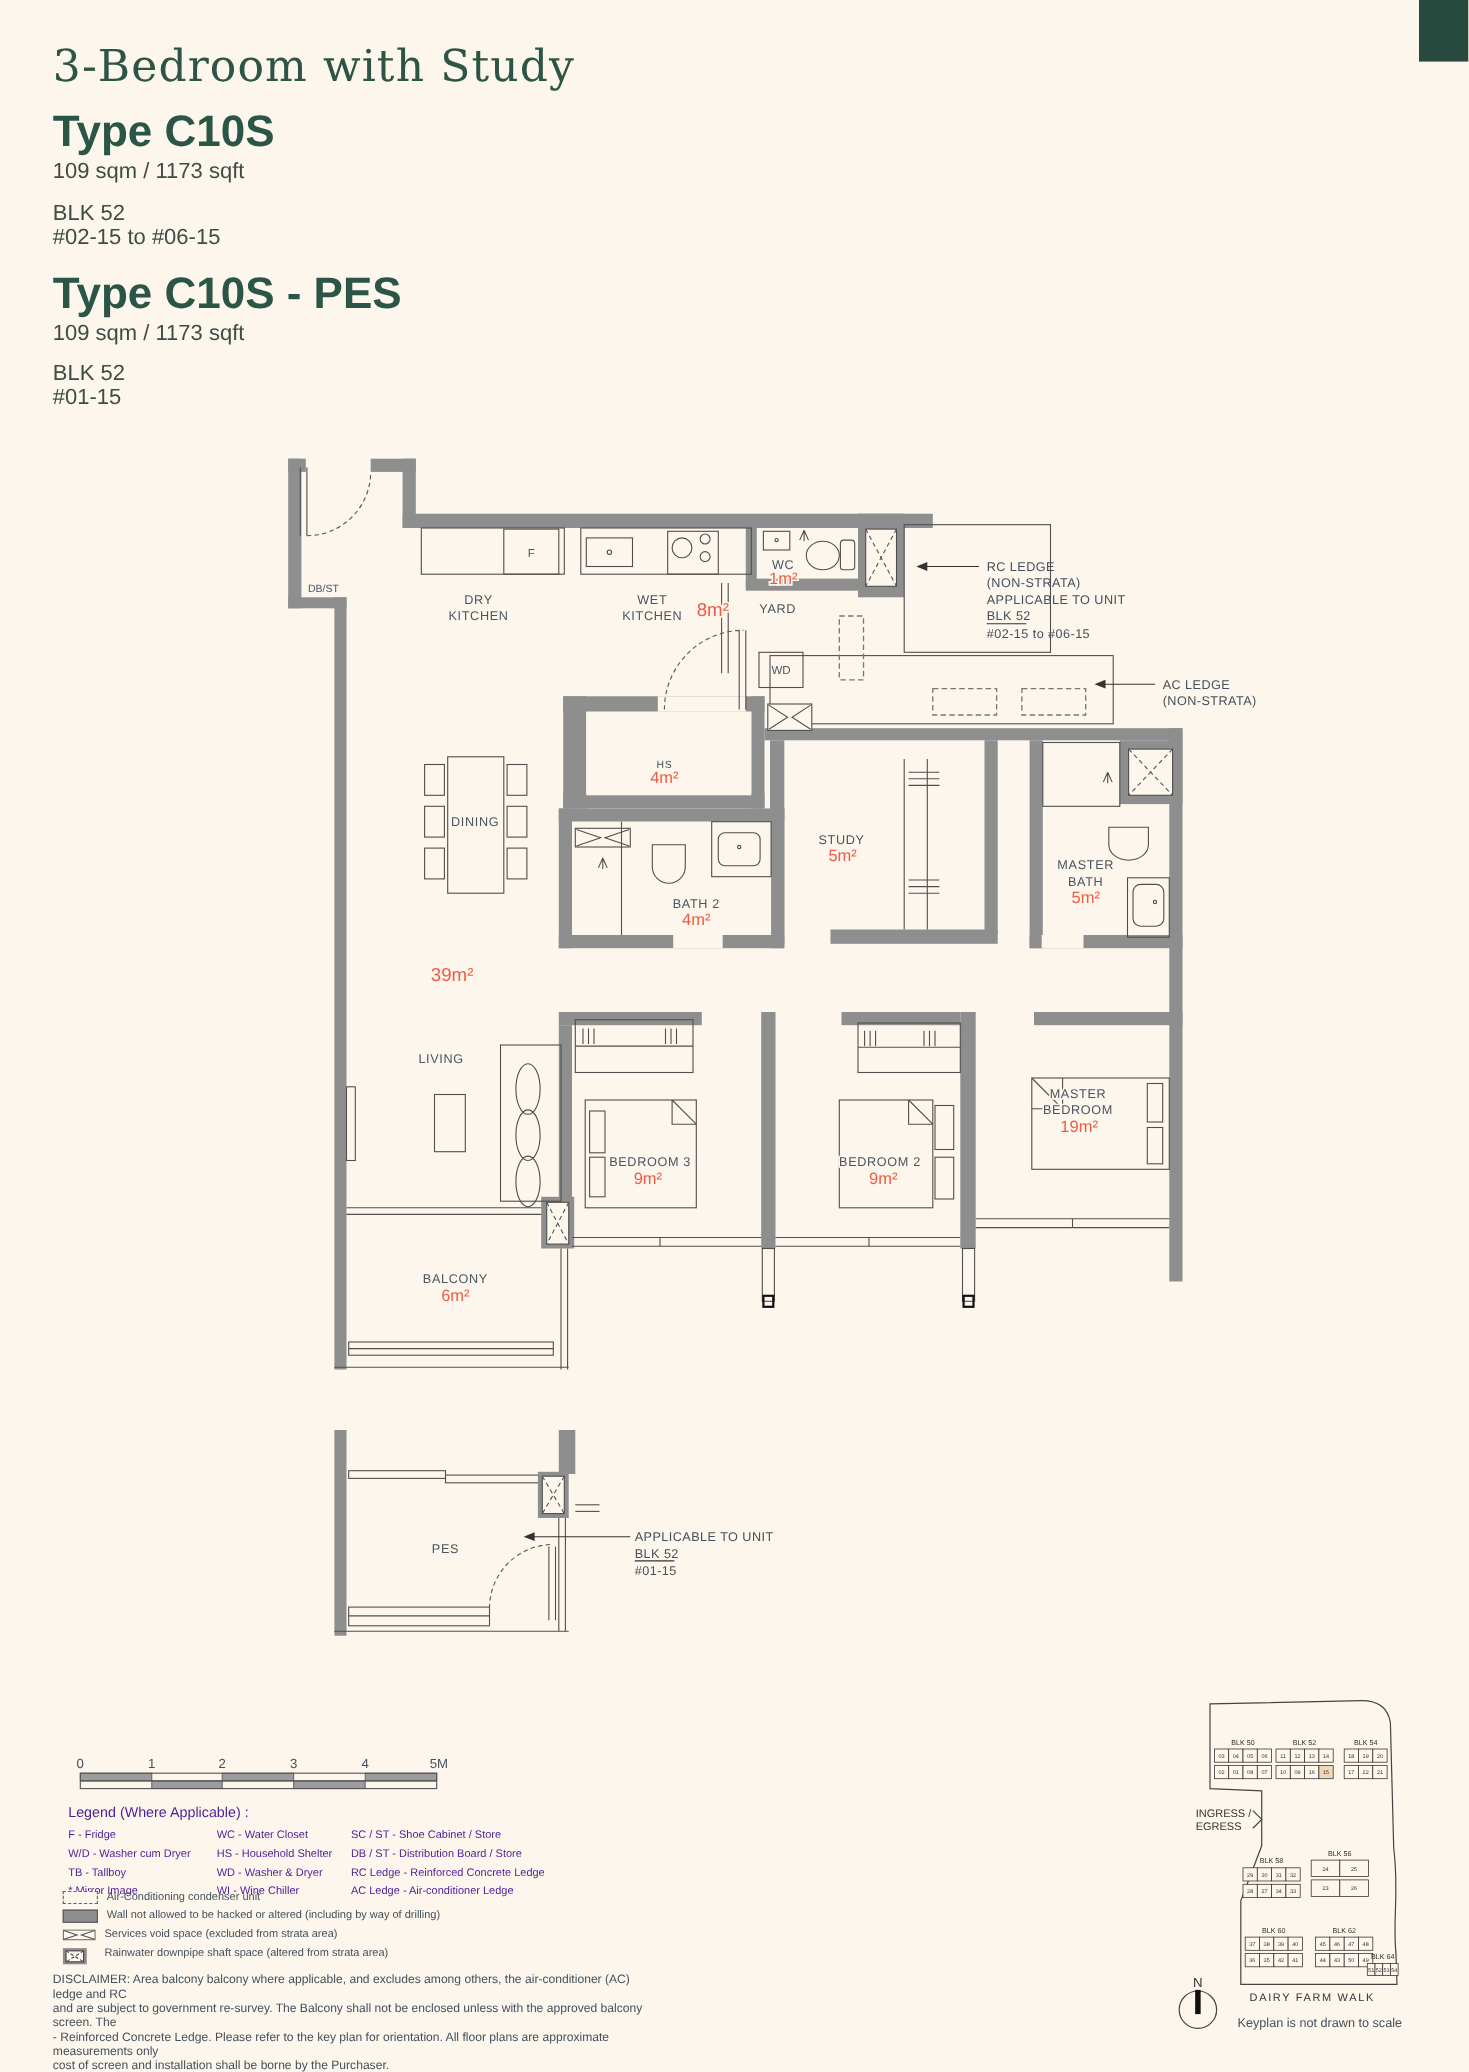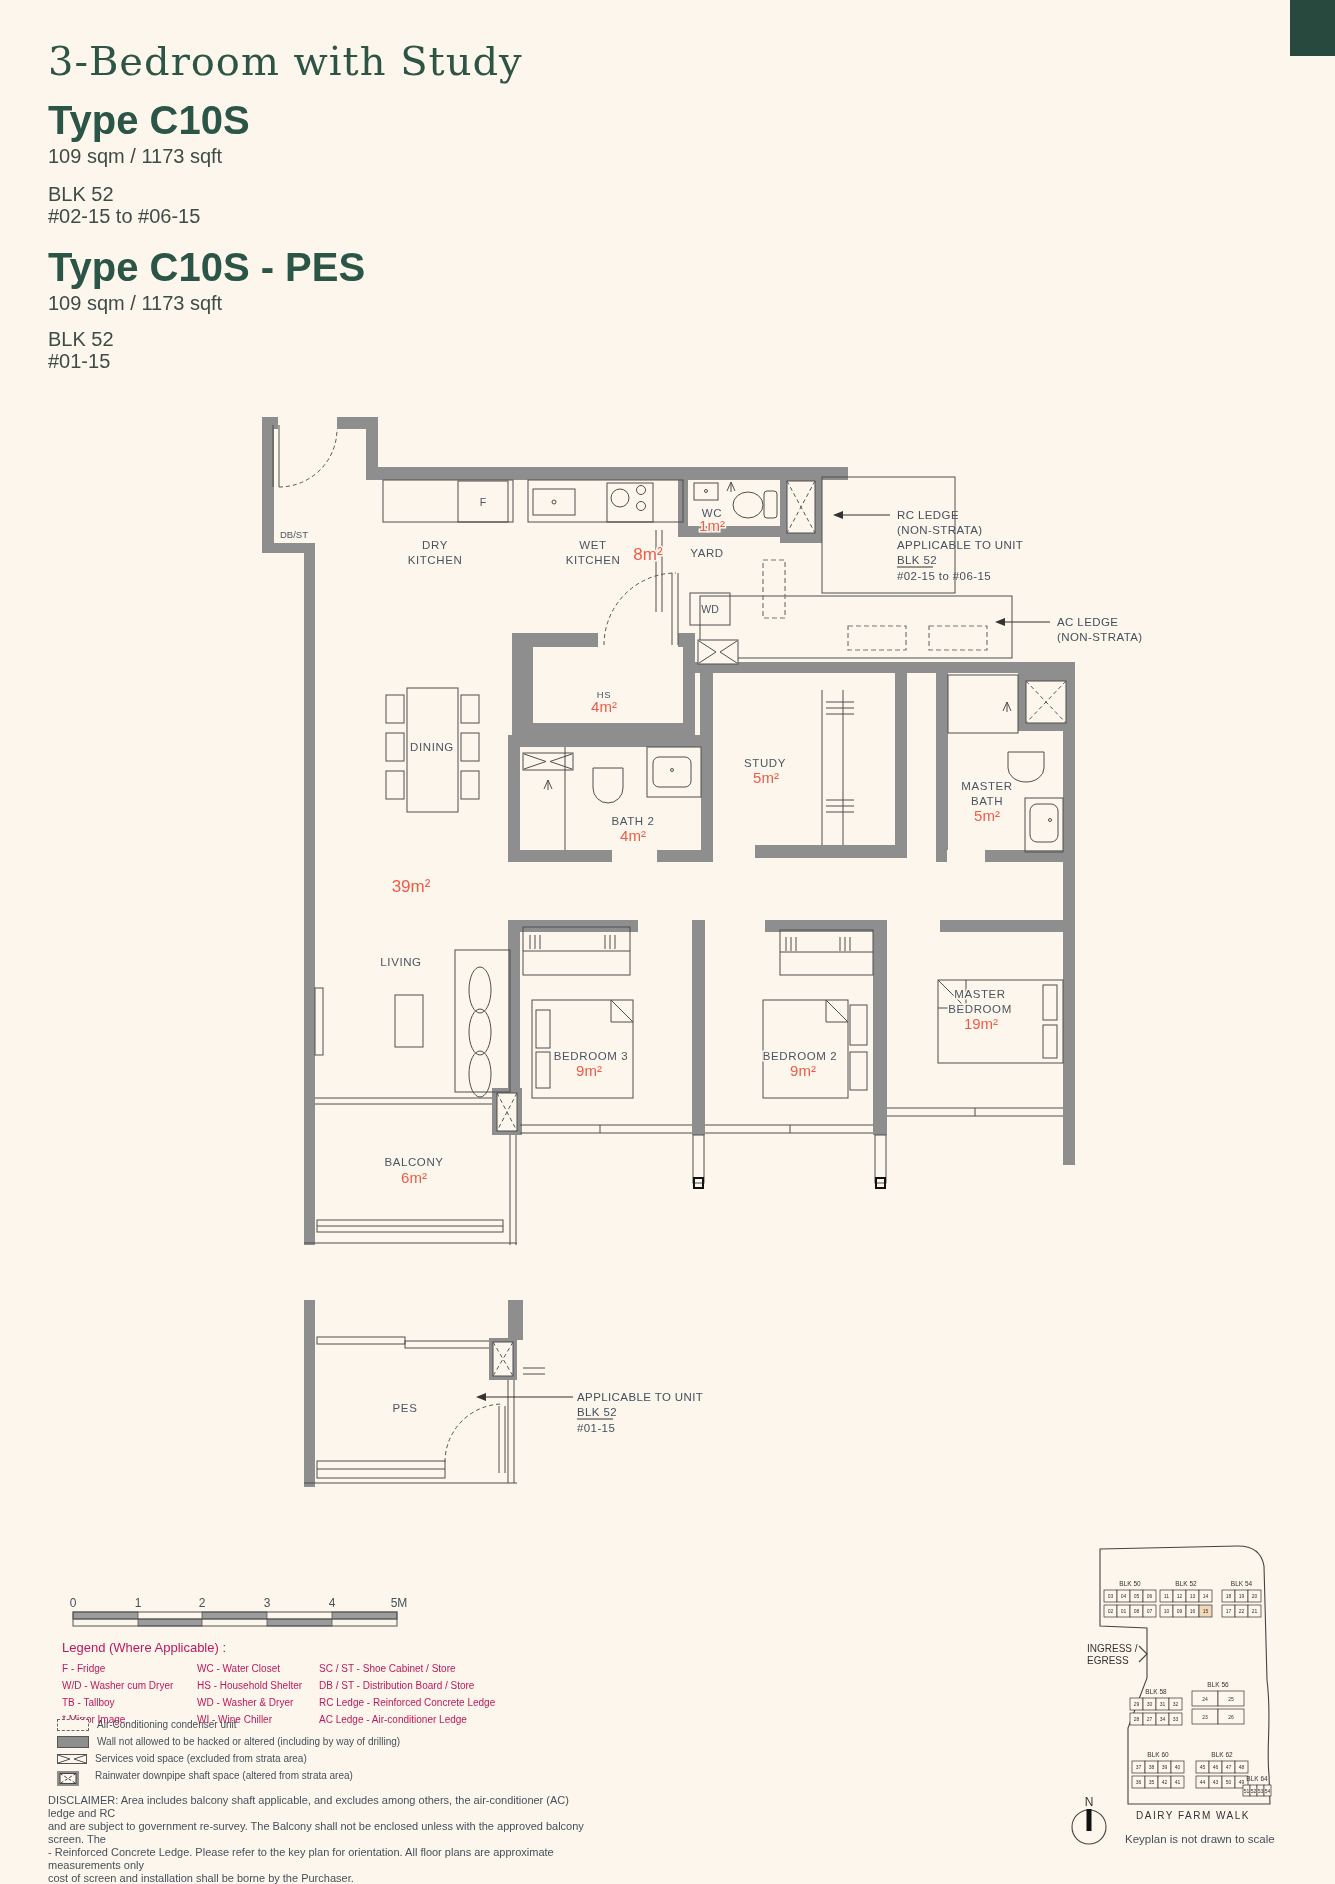--- a/index.html
+++ b/index.html
@@ -31,21 +31,21 @@
   .kp-line{stroke:#444;stroke-width:1.1;fill:none;}
   .kp-blk{font-family:"Liberation Sans",sans-serif;font-size:6.5px;fill:#333;text-anchor:middle;}
   .kp-unit{fill:#fdf6ec;stroke:#333;stroke-width:.7;}
   .kp-hl{fill:#f2d8b8;}
   .kp-unit-t{font-family:"Liberation Sans",sans-serif;font-size:5px;fill:#333;text-anchor:middle;}
   .kp-note{font-family:"Liberation Sans",sans-serif;font-size:11.5px;fill:#44505c;}
   .kp-street{font-family:"Liberation Sans",sans-serif;font-size:10px;letter-spacing:1.5px;fill:#333;text-anchor:middle;}
   .ingress{font-family:"Liberation Sans",sans-serif;font-size:10px;fill:#333;}
   .north-n{font-family:"Liberation Sans",sans-serif;font-size:12px;fill:#333;text-anchor:middle;}
   
-  .legend{position:absolute;left:62px;top:1640px;color:#be185d;}
+  .legend{position:absolute;left:62px;top:1640px;color:#4c1d95;}
   .legend-head{font-size:13px;margin-bottom:8px;}
   .legend-grid{display:grid;grid-template-columns:135px 122px 210px;grid-auto-rows:17px;font-size:10px;}
   .legend-syms{position:absolute;left:57px;top:1716px;color:#44505c;font-size:10px;}
   .sym-row{display:flex;align-items:center;height:17px;}
   .sym-box{width:30px;height:10px;margin-right:8px;flex:0 0 auto;}
   .sym-ac{border:1px dashed #666;background:#fdf6ec;}
   .sym-wall{background:#8e8e8e;border:1px solid #555;}
   .disclaimer{position:absolute;left:48px;top:1794px;width:540px;font-size:11px;line-height:13px;color:#44505c;}
 </style>
 </head>
@@ -538,19 +538,19 @@
             <rect x="0" y="0" width="22" height="15" fill="#8e8e8e"></rect>
             <rect x="3" y="2.5" width="16" height="10" fill="#fdf6ec" stroke="#444"></rect>
             <path d="M3,2.5 L19,12.5 M19,2.5 L3,12.5" stroke="#444" fill="none" stroke-dasharray="3 2"></path>
           </svg>
       </span>
       <span>Rainwater downpipe shaft space (altered from strata area)</span>
     </div>
   </div>
 
   <div class="disclaimer">
-    <div>DISCLAIMER: Area includes balcony shaft applicable, and excludes among others, the air-conditioner (AC) ledge and RC</div>
+    <div>DISCLAIMER: Area balcony balcony where applicable, and excludes among others, the air-conditioner (AC) ledge and RC</div>
     <div>and are subject to government re-survey. The Balcony shall not be enclosed unless with the approved balcony screen. The</div>
     <div>- Reinforced Concrete Ledge. Please refer to the key plan for orientation. All floor plans are approximate measurements only</div>
     <div>cost of screen and installation shall be borne by the Purchaser.</div>
   </div>
 
 </div>
 
 </body></html>

